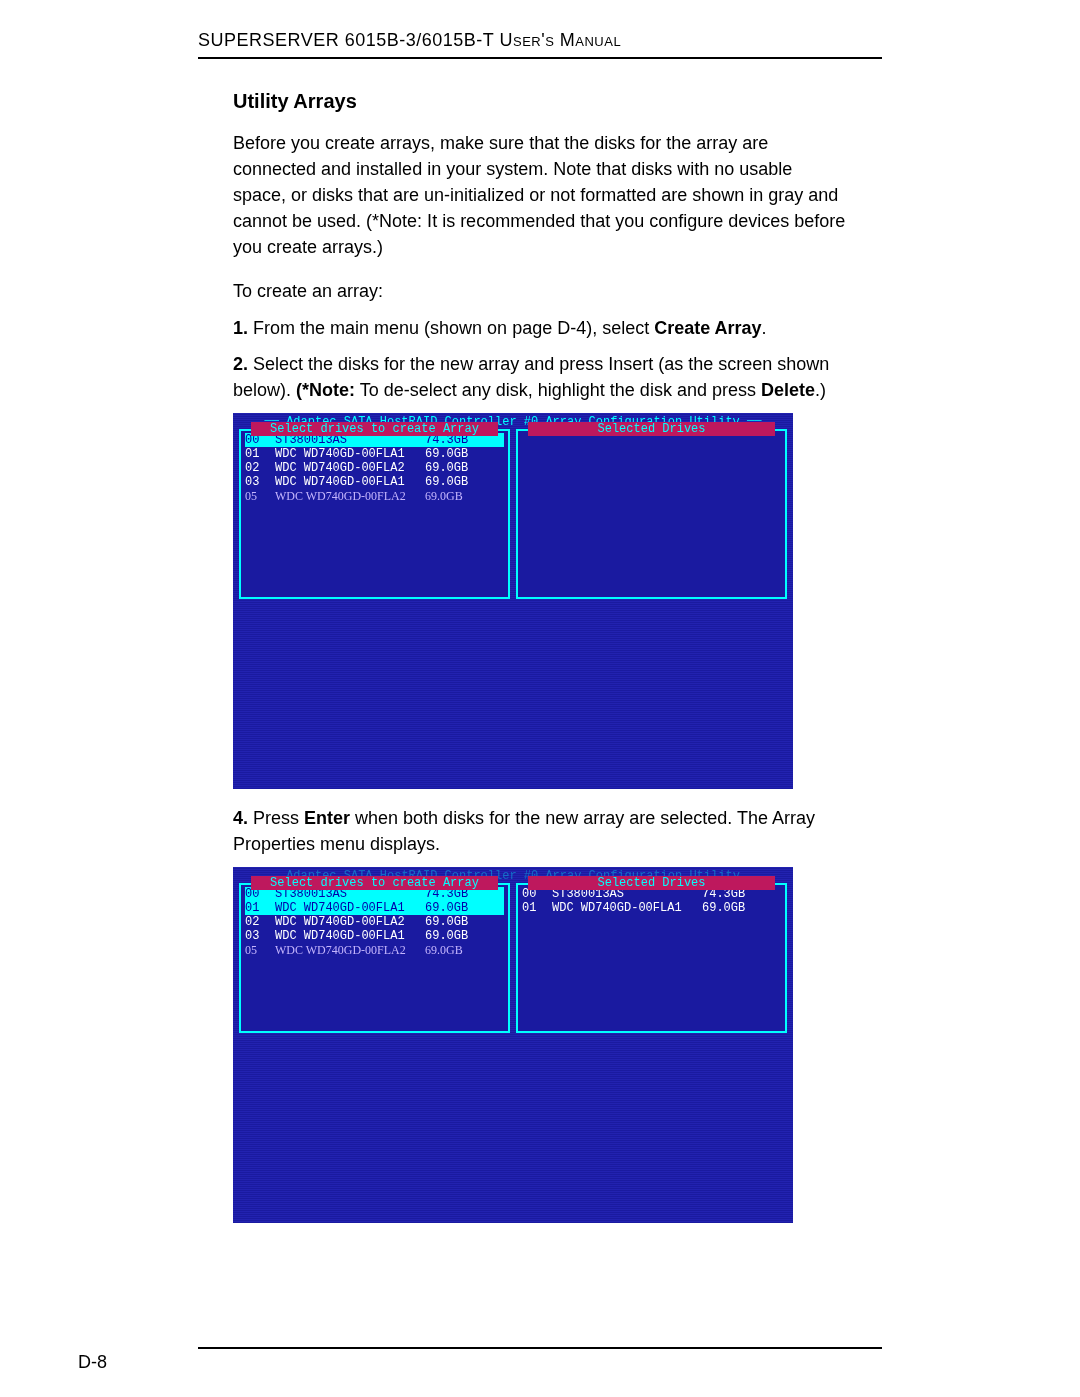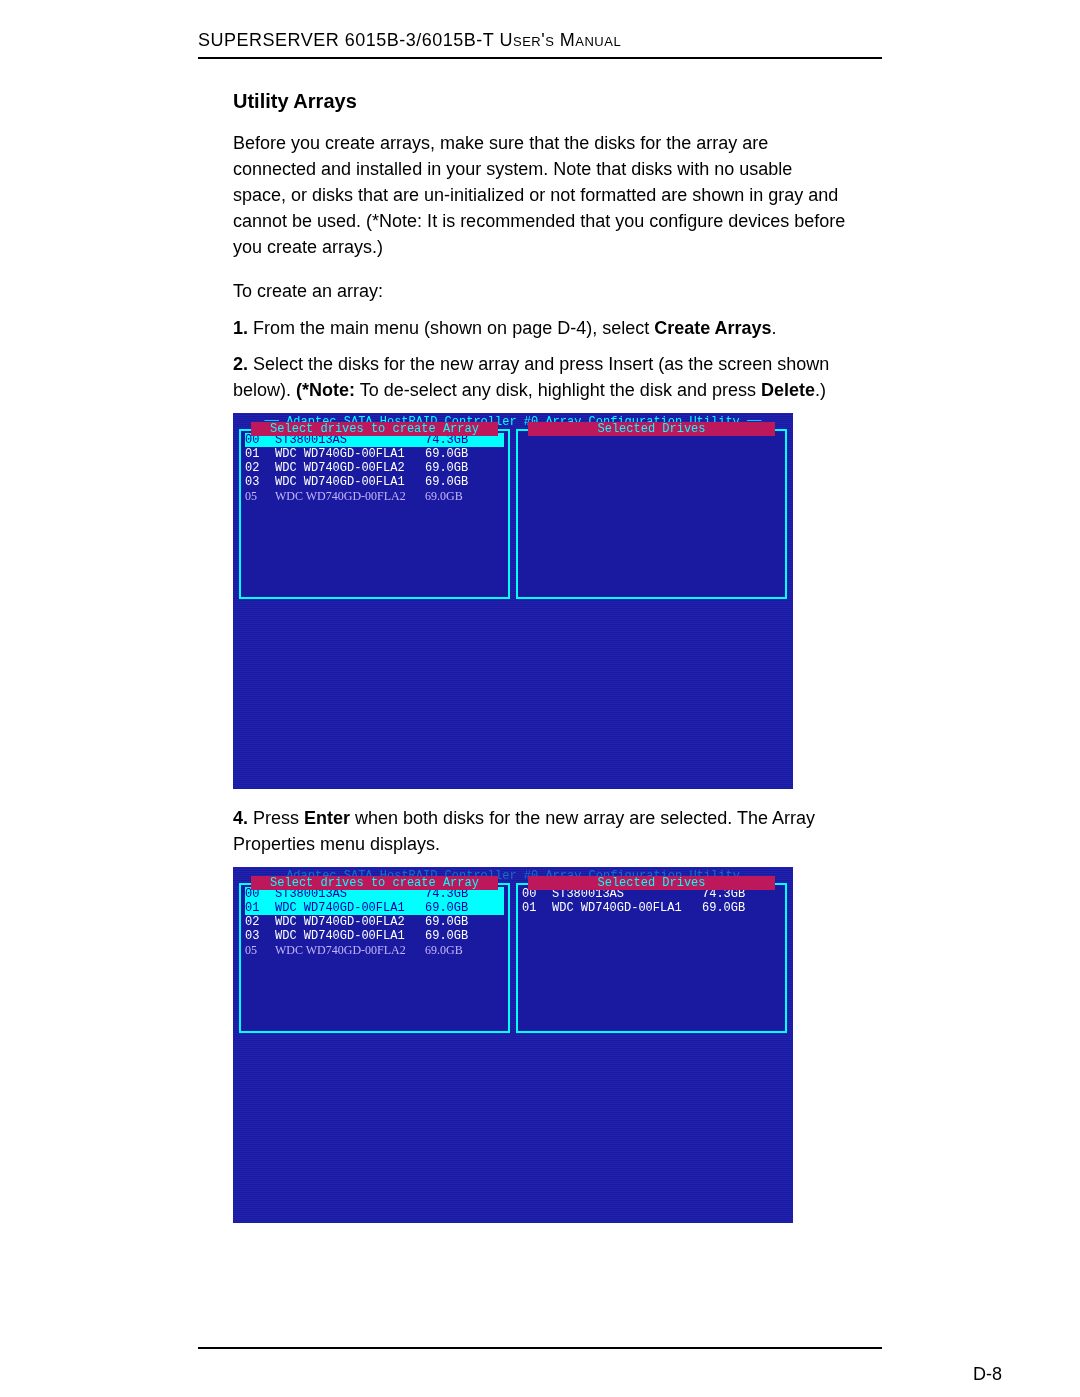--- a/index.html
+++ b/index.html
@@ -109,23 +109,23 @@
   .bios-body-spacer {
     height: 170px;
   }
   .bios.tall .bios-body-spacer { height: 190px; }
   .bios.cropped .titlebar { opacity: 0.25; text-decoration: line-through; text-decoration-color: rgba(0,0,0,0); filter: blur(0.4px); }
   .bios.cropped { }
   .bios2-spacer { height: 190px; }
 
   .pagenum {
     position: absolute;
-    bottom: 24px;
+    bottom: 36px;
     left: 0; right: 0;
-    text-align: right;
+    text-align: left;
     font-size: 18px;
   }
   .bottom-rule {
     position: absolute;
     left: 120px; right: 120px;
     bottom: 60px;
     border-top: 2px solid #000;
   }
 </style>
 </head>
@@ -135,21 +135,21 @@
   <div class="header"><span class="hcaps">SUPERSERVER 6015B-3/6015B-T User's Manual</span></div>
   <div class="rule"></div>
 
   <div class="body">
     <h2 class="section">Utility Arrays</h2>
     <div class="para">Before you create arrays, make sure that the disks for the array are connected and installed in your system. Note that disks with no usable space, or disks that are un-initialized or not formatted are shown in gray and cannot be used. (*Note: It is recommended that you configure devices before you create arrays.)</div>
 
     <div class="subhead">To create an array:</div>
 
     <div class="step">
-      <b>1.</b><span> From the main menu (shown on page D-4), select </span><b>Create Arrays</b><span>.</span>
+      <b>1.</b><span> From the main menu (shown on page D-4), select </span><b>Create Array</b><span>.</span>
     </div>
 
     <div class="step">
       <b>2.</b><span> Select the disks for the new array and press Insert (as the screen shown below). </span><b>(*Note:</b><span> To de-select any disk, highlight the disk and press </span><b>Delete</b><span>.)</span>
     </div>
 
     <div class="bios tall">
       <div class="titlebar">══ Adaptec SATA HostRAID Controller #0 Array Configuration Utility ══</div>
       <div class="panels">
         <div class="panel left">

